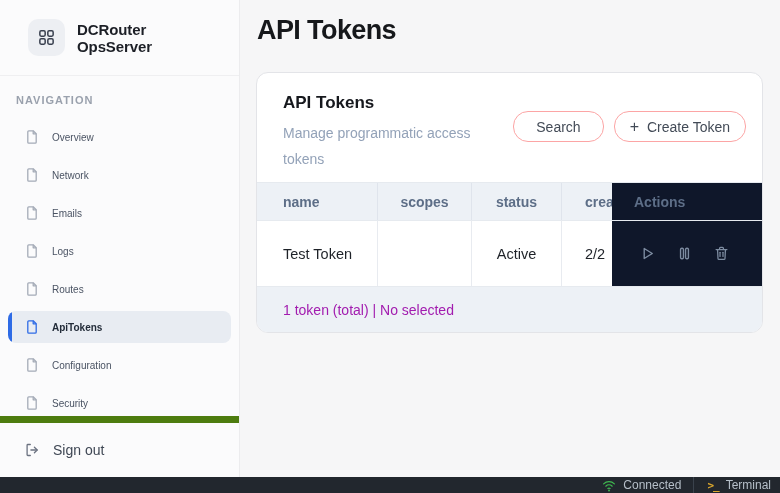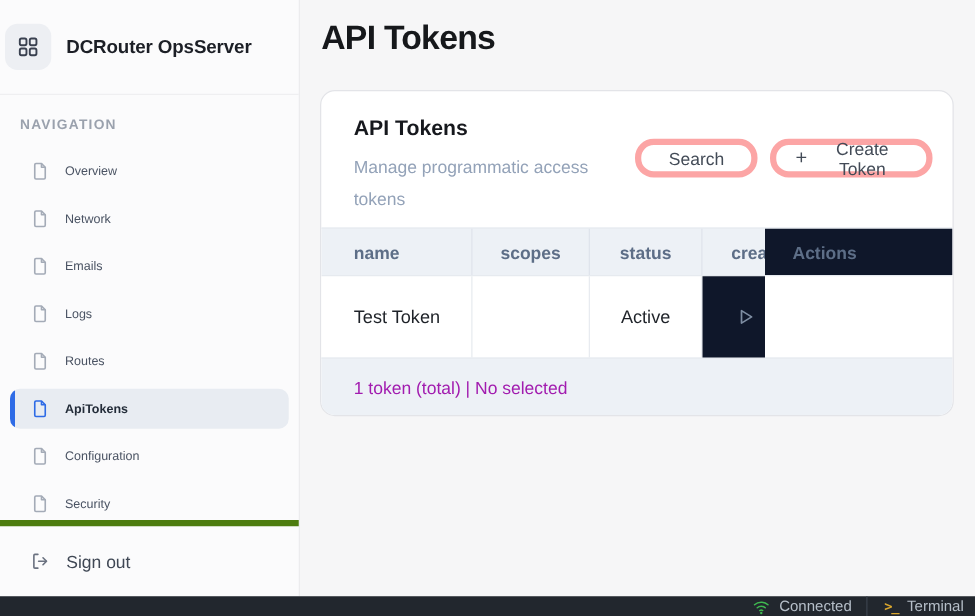--- a/index.html
+++ b/index.html
@@ -4,43 +4,43 @@
 <style>
   * { margin:0; padding:0; box-sizing:border-box; }
   html,body { width:780px; height:493px; overflow:hidden; }
   body { font-family:"Liberation Sans","DejaVu Sans",sans-serif; background:#f6f6f7; }
 
   .app { width:780px; height:493px; display:flex; flex-direction:column; }
   .body-row { flex:1; display:flex; min-height:0; }
 
   
   .sidebar { width:240px; background:#fbfbfc; border-right:1px solid #ececee; display:flex; flex-direction:column; }
-  .brand-row { height:76px; border-bottom:1px solid #efeff1; display:flex; align-items:center; gap:12px; padding:0 4px; flex:none; }
+  .brand-row { height:76px; border-bottom:1px solid #efeff1; display:flex; align-items:center; gap:12px; padding:0 28px; flex:none; }
   .logo-box { width:37px; height:37px; border-radius:10px; background:#edeff3; display:flex; align-items:center; justify-content:center; color:#3a4150; flex:none; }
   .brand-text { font-size:15px; font-weight:700; color:#1c1f26; letter-spacing:-0.1px; }
   .nav-wrap { flex:1; overflow:hidden; display:flex; flex-direction:column; }
   .nav-label { margin:18px 16px 15px 16px; font-size:11px; font-weight:700; letter-spacing:1px; color:#9aa1ad; }
   .nav-list { padding:0 8px; flex:1; overflow:hidden; }
   .nav-item { position:relative; height:32px; margin-bottom:6px; display:flex; align-items:center; gap:12px; padding:0 16px; border-radius:8px; font-size:10px; color:#4a5363; cursor:pointer; overflow:hidden; }
   .nav-item .ic { width:16px; height:16px; color:#a4abb7; flex:none; }
   .nav-item.active { background:#e8ecf2; color:#232c39; font-weight:700; }
   .nav-item.active .ic { color:#2e6be6; }
   .nav-item.active::before { content:""; position:absolute; left:0; top:0; bottom:0; width:4px; background:#2e6be6; border-radius:2px; }
-  .signout-row { flex:none; height:61px; border-top:5px solid #4d7c0f; display:flex; align-items:center; padding:0 24px; gap:13px; font-size:14px; color:#3f4754; cursor:pointer; }
+  .signout-row { flex:none; height:61px; border-top:7px solid #4d7c0f; display:flex; align-items:center; padding:0 24px; gap:13px; font-size:14px; color:#3f4754; cursor:pointer; }
   .signout-row .ic { width:16px; height:16px; color:#6b7280; }
 
   
   .main { flex:1; background:#f6f6f7; padding:15px 16px 0 16px; overflow:hidden; }
   .page-title { font-size:27px; line-height:30px; font-weight:700; color:#16181b; letter-spacing:-0.6px; margin:0 0 27px 1px; }
   .card { width:507px; background:#ffffff; border:1px solid #e3e4e8; border-radius:12px; overflow:hidden; }
   .card-header { display:flex; justify-content:space-between; align-items:flex-start; padding:20px 16px 10px 26px; }
   .card-title { font-size:17px; font-weight:700; color:#16181d; }
   .card-sub { margin-top:7px; font-size:14px; line-height:26px; color:#93a2b8; width:225px; }
   .card-actions { display:flex; gap:10px; margin-top:18px; }
-  .btn { height:31px; background:#fff; border:5px solid #fca5a5; border-radius:15px; font-size:14px; color:#434b57; display:flex; align-items:center; gap:8px; cursor:pointer; font-family:inherit; }
+  .btn { height:31px; background:#fff; border:1px solid #fca5a5; border-radius:15px; font-size:14px; color:#434b57; display:flex; align-items:center; gap:8px; cursor:pointer; font-family:inherit; }
   .btn-search { padding:0 22px; }
   .btn-create { padding:0 15px; }
   .btn .plus { font-size:16px; font-weight:400; color:#434b57; line-height:1; }
 
   
   .thead, .trow { display:grid; grid-template-columns:121px 94px 90px 50px 1fr; }
   .thead { height:38px; background:#edf1f6; border-top:1px solid #e6eaef; }
   .th { display:flex; align-items:center; font-size:14px; font-weight:600; color:#5d6e87; overflow:hidden; white-space:nowrap; }
   .th-name, .td-name { padding-left:26px; }
   .th-center, .td-center { justify-content:center; }
@@ -235,20 +235,21 @@
             <div class="th th-center cell-b">scopes</div>
             <div class="th th-center cell-b">status</div>
             <div class="th th-created">created</div>
             <div class="th th-actions">Actions</div>
           </div>
 
           <div class="trow">
             <div class="td td-name cell-b">Test Token</div>
             <div class="td td-center cell-b"></div>
             <div class="td td-center cell-b">Active</div>
+            <div class="td td-created">2/2</div>
             <div class="td td-actions">
               <button class="act-btn" title="">
                 <svg>
                     <use href="#i-play"></use>
                   </svg>
               </button>
               <button class="act-btn" title="">
                 <svg>
                     <use href="#i-pause"></use>
                   </svg>

